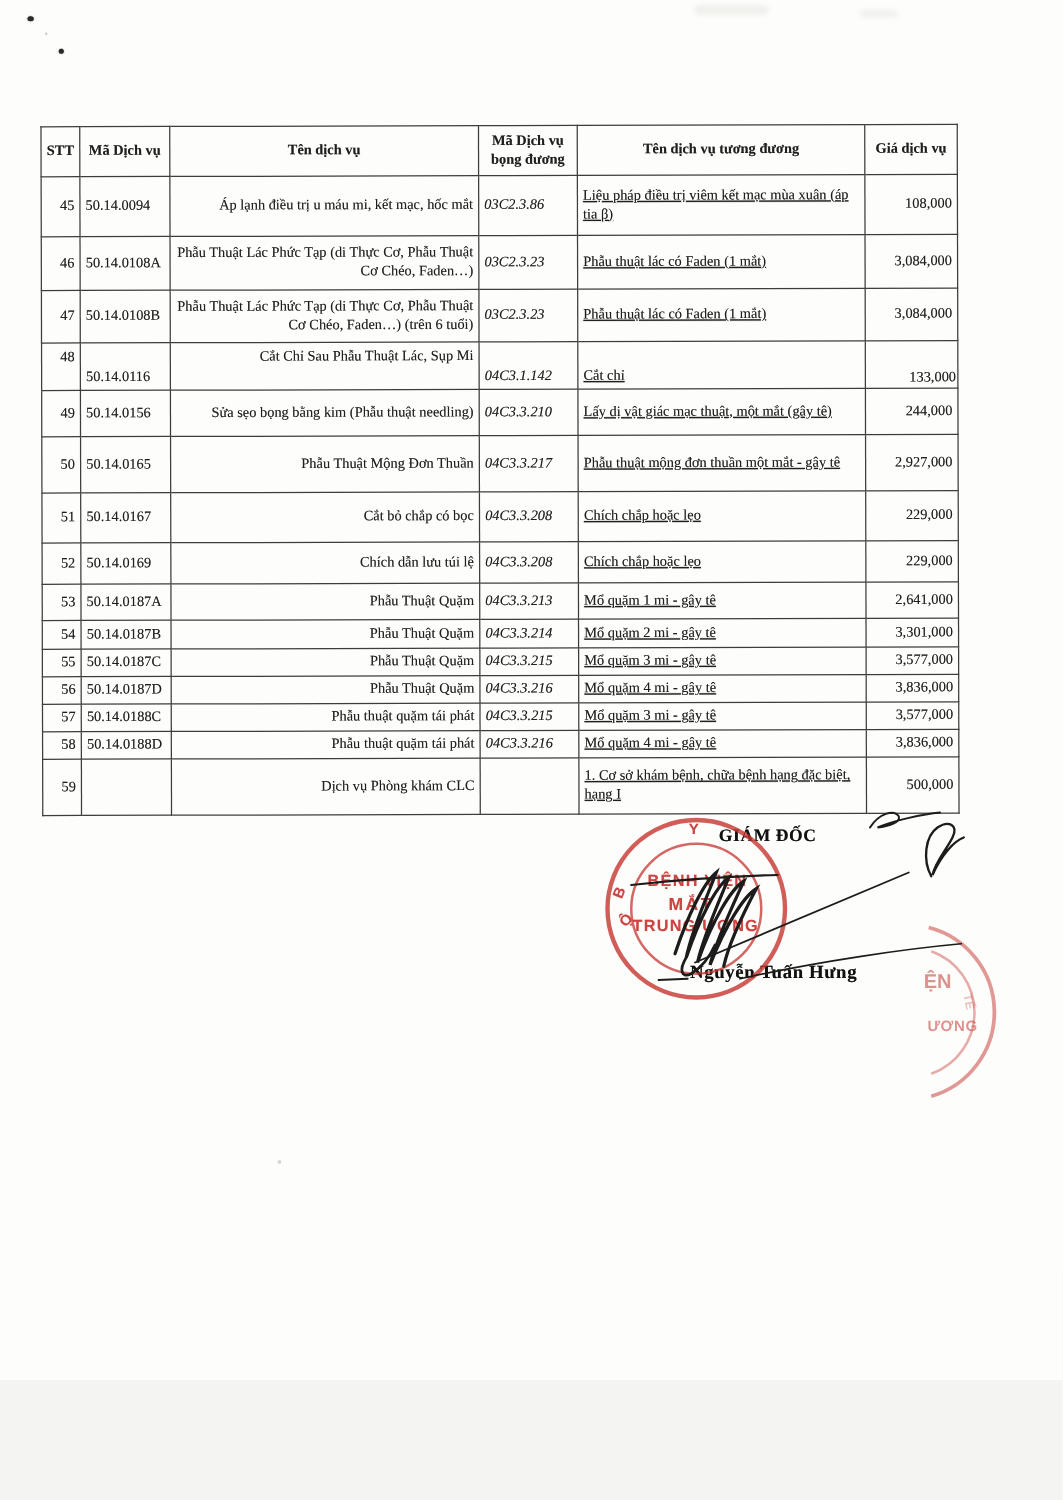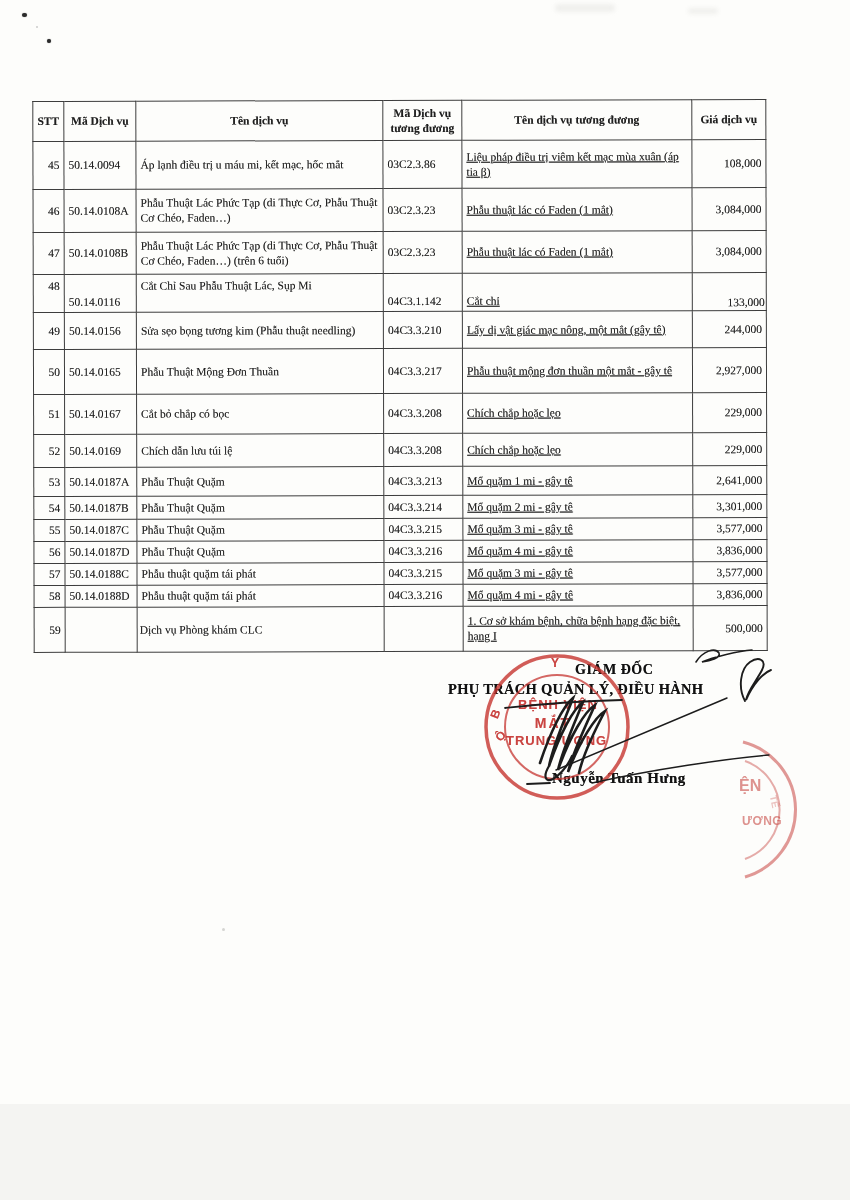--- a/index.html
+++ b/index.html
@@ -45,22 +45,22 @@
     padding:2px 4px;
     vertical-align:middle;
     overflow:hidden;
     line-height:1.28;
   }
   table.doc thead th{
     font-weight:bold;text-align:center;height:35px;font-size:11.5px;padding:2px 2px;
   }
   td.c-stt{text-align:right;padding-right:3px;}
   td.c-code{text-align:left;padding-left:3px;padding-right:0;}
-  td.c-name{text-align:left;padding-left:6px;}
-  td.c-eqcode{text-align:left;padding-left:4px;}
+  td.c-name{text-align:right;padding-left:6px;}
+  td.c-eqcode{text-align:left;padding-left:4px;font-style:italic;}
   td.c-eqname{text-align:left;padding-left:6px;text-decoration:underline;}
   td.c-price{text-align:right;padding-right:8px;}
   tr.row-split-valign td{vertical-align:bottom;}
   tr.row-split-valign td.c-name, tr.row-split-valign td.c-stt{vertical-align:top;padding-top:4px;}
   tr.row-split-valign td.c-price{padding-right:1px;padding-bottom:0;}
   tr.row-indent-name td.c-name{padding-left:2px;margin-top:22px;}
   
   .sig-title{
     position:absolute;color:#111;font-weight:bold;
     font-family:"Liberation Serif", serif;
@@ -113,21 +113,21 @@
           <col style="width:247px">
         <col style="width:79px">
           <col style="width:230px">
           <col style="width:74px">
       </colgroup>
       <thead>
         <tr>
           <th>STT</th>
           <th>Mã Dịch vụ</th>
           <th>Tên  dịch vụ</th>
-          <th>Mã Dịch vụ tương đương</th>
+          <th>Mã Dịch vụ bọng đương</th>
           <th>Tên dịch vụ tương đương</th>
           <th>Giá dịch vụ</th>
         </tr>
       </thead>
       <tbody>
           <tr style="height: 48px;">
       <td class="c-stt">45</td>
       <td class="c-code">50.14.0094</td>
       <td class="c-name">Áp lạnh điều trị u máu mi, kết mạc, hốc mắt</td>
       <td class="c-eqcode">03C2.3.86</td>
@@ -154,23 +154,23 @@
       <td class="c-stt">48</td>
       <td class="c-code">50.14.0116</td>
       <td class="c-name">Cắt Chỉ Sau Phẫu Thuật Lác, Sụp Mi</td>
       <td class="c-eqcode">04C3.1.142</td>
       <td class="c-eqname">Cắt chỉ</td>
       <td class="c-price">133,000</td>
     </tr>
           <tr style="height: 37px;">
       <td class="c-stt">49</td>
       <td class="c-code">50.14.0156</td>
-      <td class="c-name">Sửa sẹo bọng tương kim (Phẫu thuật needling)</td>
+      <td class="c-name">Sửa sẹo bọng bằng kim (Phẫu thuật needling)</td>
       <td class="c-eqcode">04C3.3.210</td>
-      <td class="c-eqname">Lấy dị vật giác mạc nông, một mắt (gây tê)</td>
+      <td class="c-eqname">Lấy dị vật giác mạc thuật, một mắt (gây tê)</td>
       <td class="c-price">244,000</td>
     </tr>
           <tr style="height: 45px;">
       <td class="c-stt">50</td>
       <td class="c-code">50.14.0165</td>
       <td class="c-name">Phẫu Thuật Mộng Đơn Thuần</td>
       <td class="c-eqcode">04C3.3.217</td>
       <td class="c-eqname">Phẫu thuật mộng đơn thuần một mắt - gây tê</td>
       <td class="c-price">2,927,000</td>
     </tr>
@@ -244,21 +244,20 @@
       <td class="c-name">Dịch vụ Phòng khám CLC</td>
       <td class="c-eqcode"></td>
       <td class="c-eqname">1. Cơ sở khám bệnh, chữa bệnh hạng đặc biệt, hạng I</td>
       <td class="c-price">500,000</td>
     </tr>
         </tbody>
     </table>
   </div>
 
   <div class="sig-title sig-t1">GIÁM ĐỐC</div>
-  <div class="sig-title sig-t2">PHỤ TRÁCH QUẢN LÝ, ĐIỀU HÀNH</div>
   <div class="sig-title sig-name">Nguyễn Tuấn Hưng</div>
 
   <div class="stamp-text st-line1">BỆNH VIỆN</div>
   <div class="stamp-text st-line2">MẮT</div>
   <div class="stamp-text st-line3">TRUNG ƯƠNG</div>
   <div class="stamp-text st-rim-top">Y</div>
   <div class="stamp-text st-rim-b">B</div>
   <div class="stamp-text st-rim-o">Ộ</div>
 
   <div class="stamp-text pst-text pst-1">ỆN</div>

